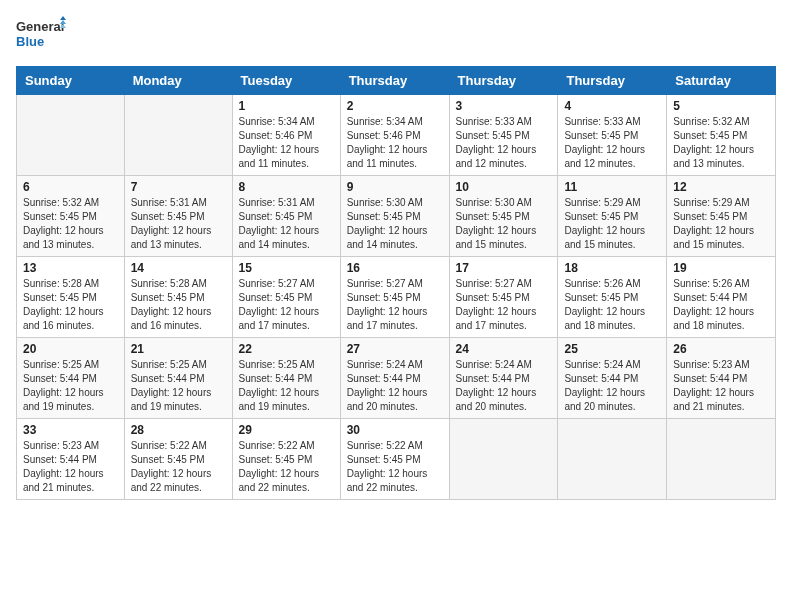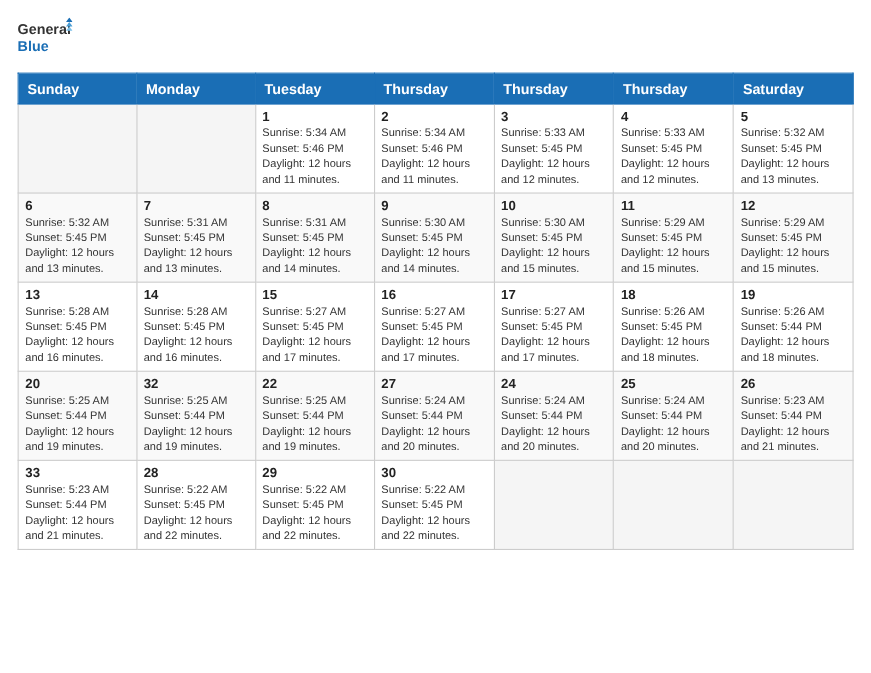--- a/index.html
+++ b/index.html
@@ -190,21 +190,21 @@
           <div class="day-number">19</div>
           <div class="day-info">Sunrise: 5:26 AM<br>Sunset: 5:44 PM<br>Daylight: 12 hours and 18 minutes.</div>
         </td>
       </tr>
       <tr>
         <td>
           <div class="day-number">20</div>
           <div class="day-info">Sunrise: 5:25 AM<br>Sunset: 5:44 PM<br>Daylight: 12 hours and 19 minutes.</div>
         </td>
         <td>
-          <div class="day-number">32</div>
+          <div class="day-number">21</div>
           <div class="day-info">Sunrise: 5:25 AM<br>Sunset: 5:44 PM<br>Daylight: 12 hours and 19 minutes.</div>
         </td>
         <td>
           <div class="day-number">22</div>
           <div class="day-info">Sunrise: 5:25 AM<br>Sunset: 5:44 PM<br>Daylight: 12 hours and 19 minutes.</div>
         </td>
         <td>
           <div class="day-number">27</div>
           <div class="day-info">Sunrise: 5:24 AM<br>Sunset: 5:44 PM<br>Daylight: 12 hours and 20 minutes.</div>
         </td>

